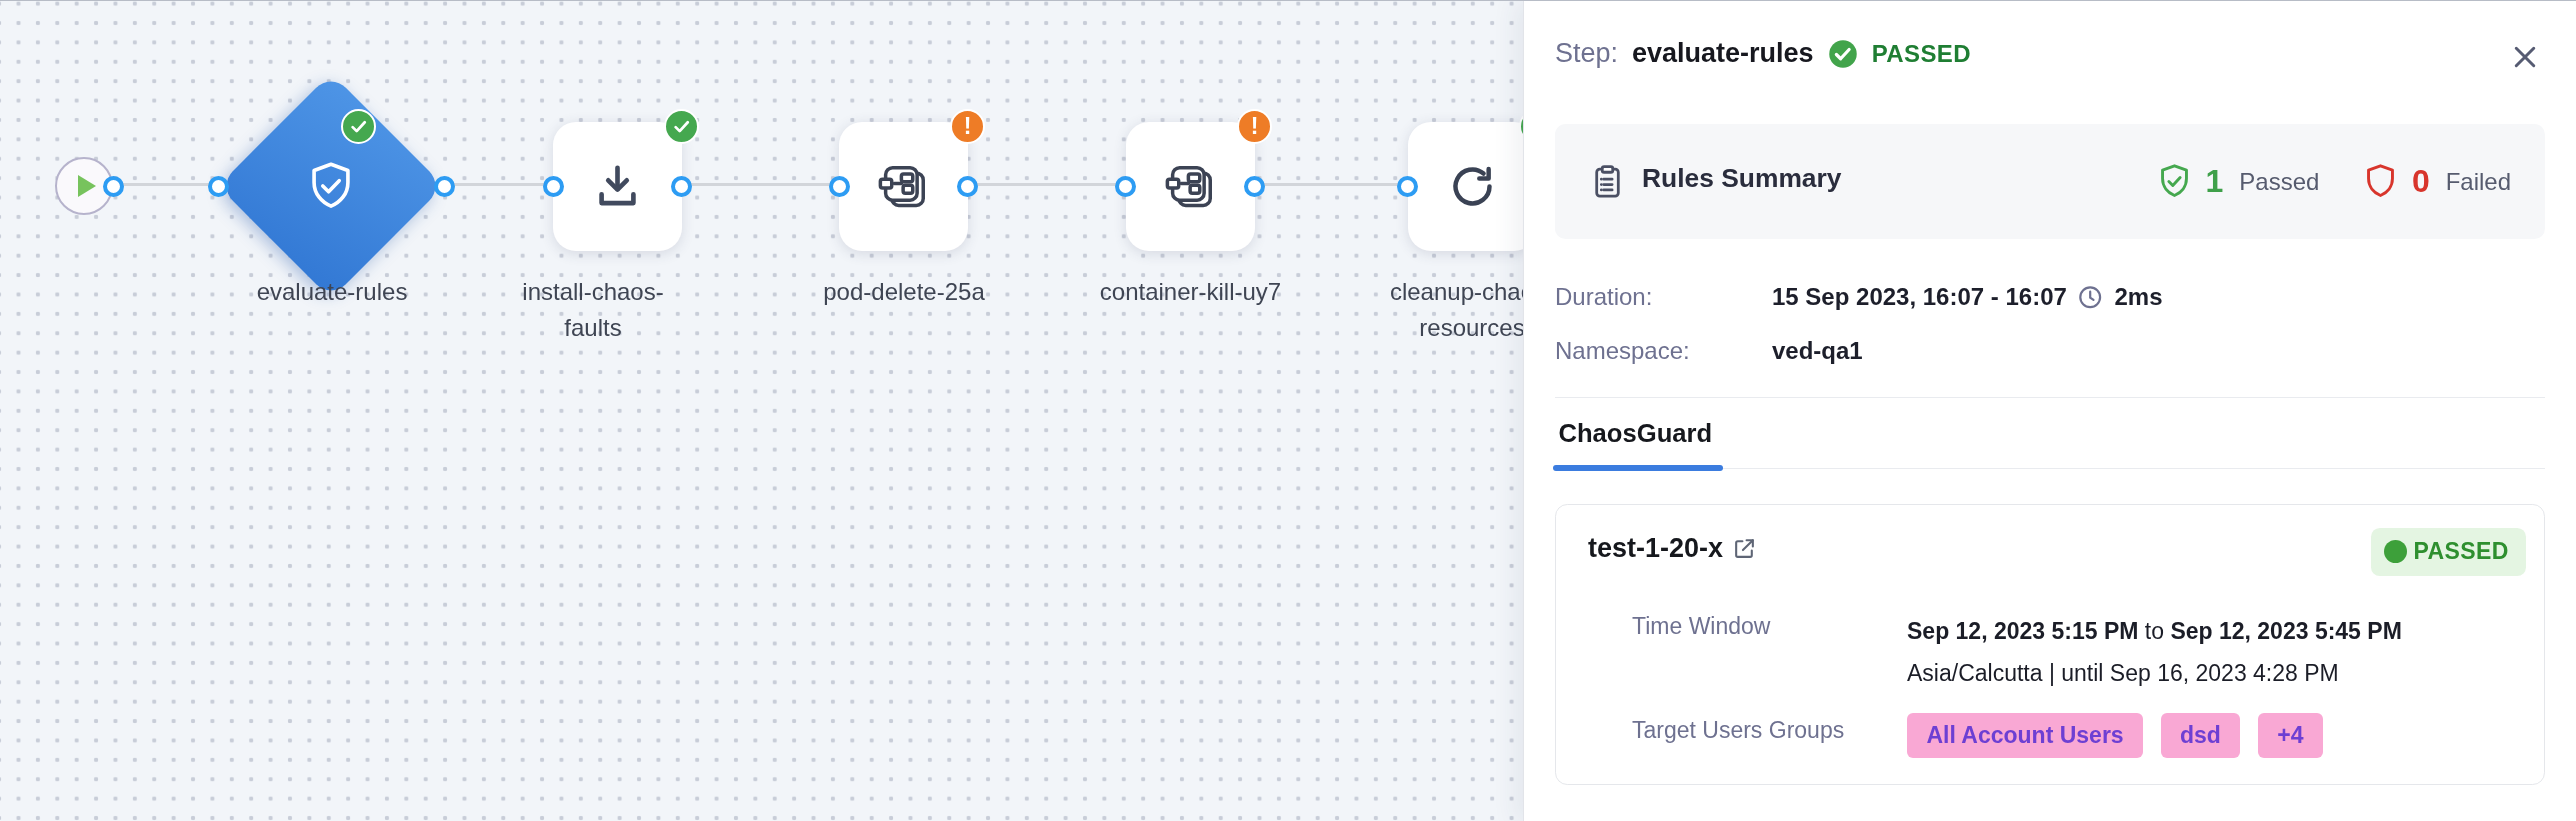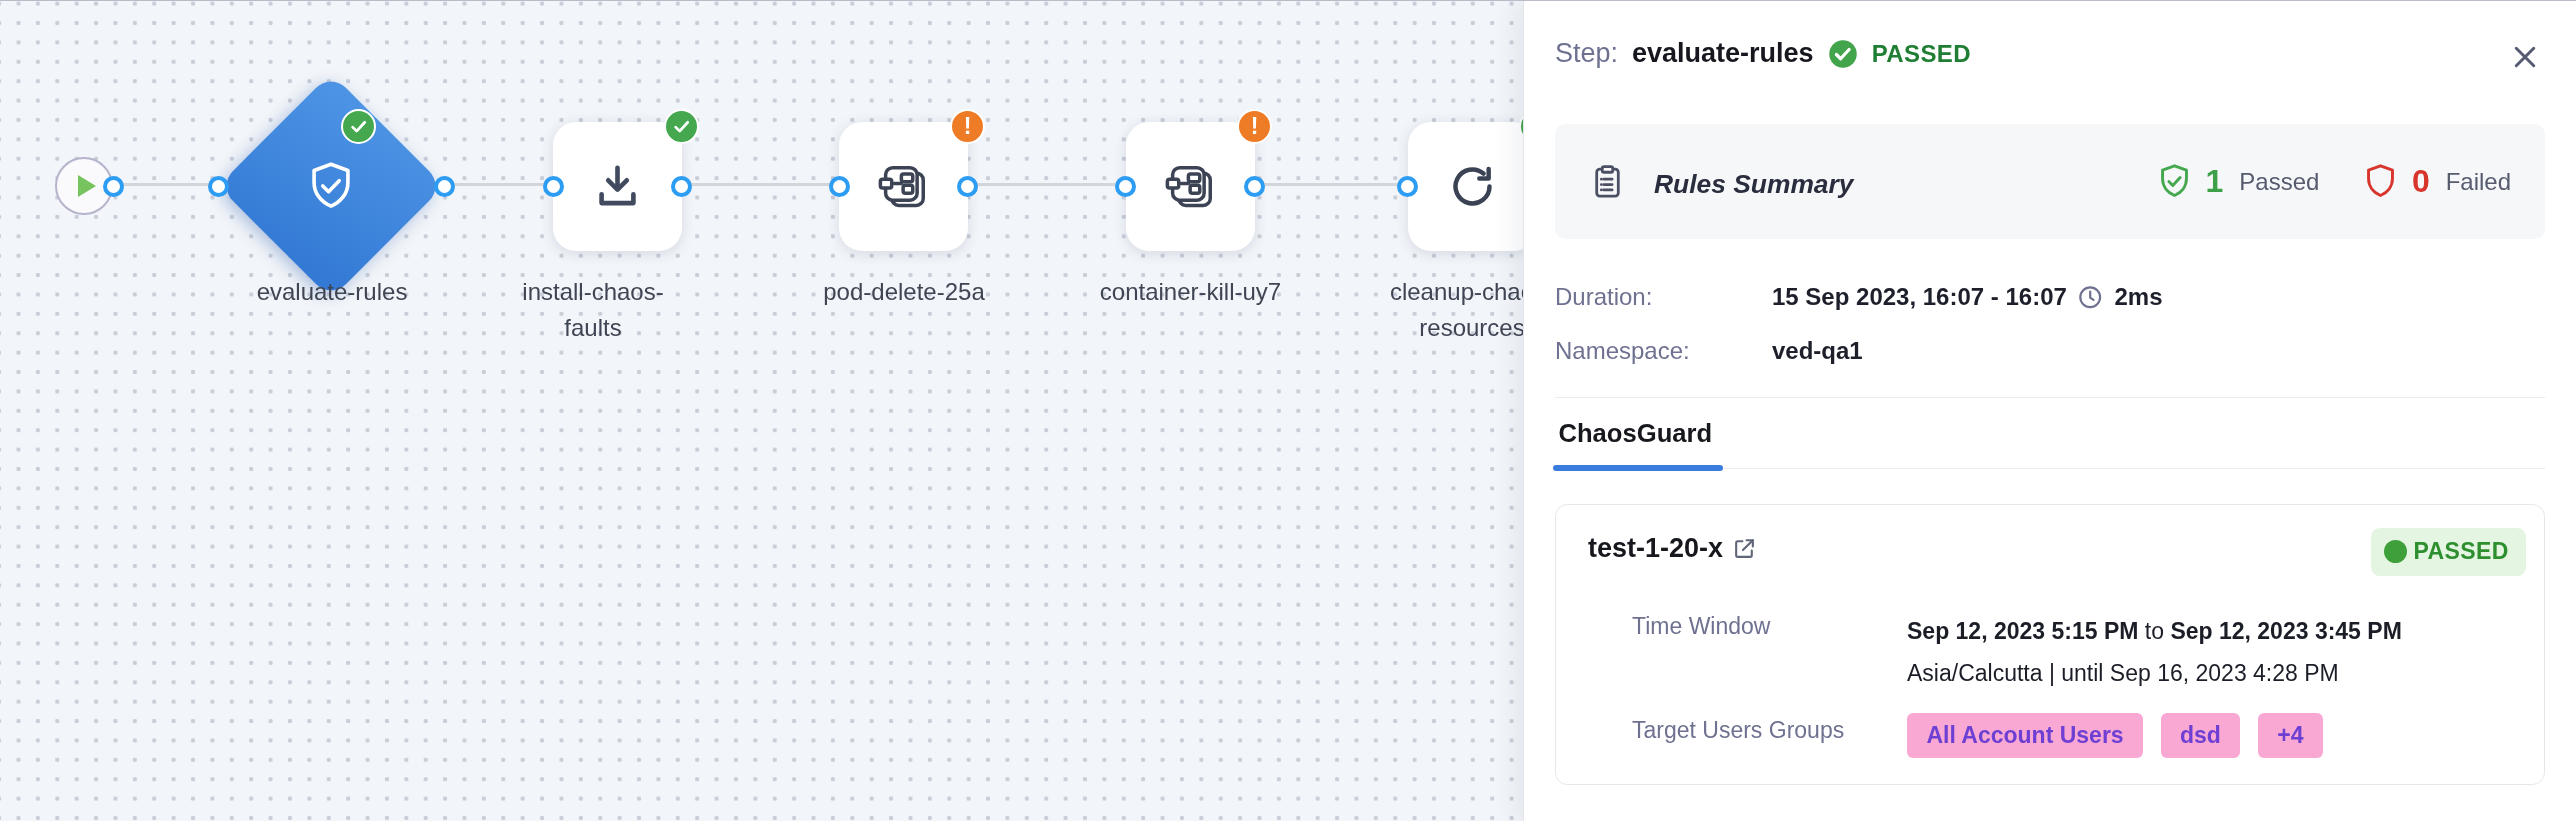--- a/index.html
+++ b/index.html
@@ -81,21 +81,21 @@
   .close-x {
     position:absolute; right:34px; top:39px; width:34px; height:34px; cursor:pointer;
     display:flex; align-items:center; justify-content:center;
   }
 
   .rules-card {
     margin-top:55px; height:115px; background:#f6f7f9; border-radius:10.6px;
     display:flex; align-items:center; justify-content:space-between;
     padding:0 34px;
   }
-  .rules-title { display:flex; align-items:flex-end; gap:28px;font-style:italic; }
+  .rules-title { display:flex; align-items:flex-start; gap:16px; }
   .rules-title span { font-size:26.4px; font-weight:600; color:#2a2d3d; }
   .rules-counts { display:flex; align-items:center; gap:41px; }
   .count-group { display:flex; align-items:center; gap:10.6px; }
   .count-num { font-size:32px; font-weight:bold; }
   .count-num.green { color:#3fa04a; }
   .count-num.red { color:#d8352c; }
   .count-label { font-size:24px; color:#565b6e; margin-left:5.3px; }
 
   .detail-rows { margin-top:44px; display:grid; grid-template-columns:217px 1fr; row-gap:26.4px; }
   .detail-label { font-size:24px; color:#6e7190; }
@@ -318,21 +318,21 @@
       <div class="passed-pill">
         <span class="passed-dot"></span>
         <span class="passed-text">PASSED</span>
       </div>
     </div>
 
     <div class="guard-rows">
       <div class="guard-label">Time Window</div>
       <div class="guard-value">
         <div>
-          <b>Sep 12, 2023 5:15 PM</b><span> to </span><b>Sep 12, 2023 3:45 PM</b>
+          <b>Sep 12, 2023 5:15 PM</b><span> to </span><b>Sep 12, 2023 5:45 PM</b>
         </div>
         <div>Asia/Calcutta | until Sep 16, 2023 4:28 PM</div>
       </div>
 
       <div class="guard-label">Target Users Groups</div>
       <div class="pill-row">
         <span class="pill">All Account Users</span>
         <span class="pill">dsd</span>
         <span class="pill">+4</span>
       </div>

